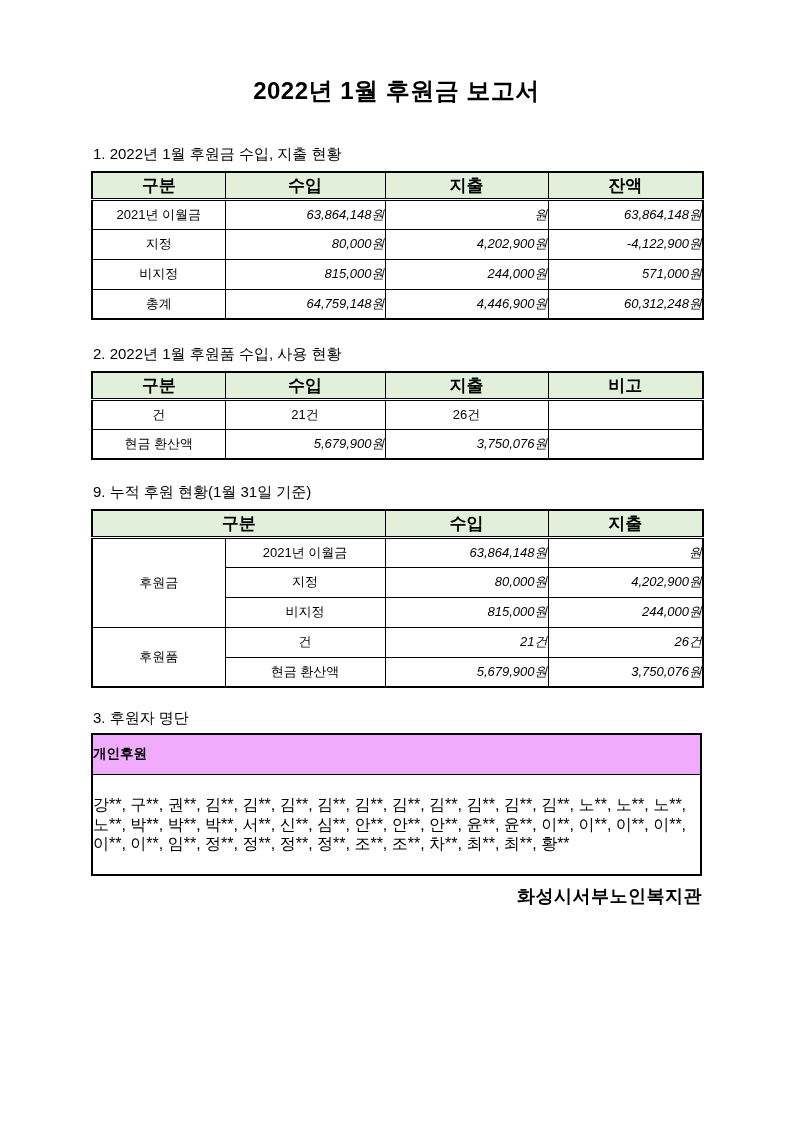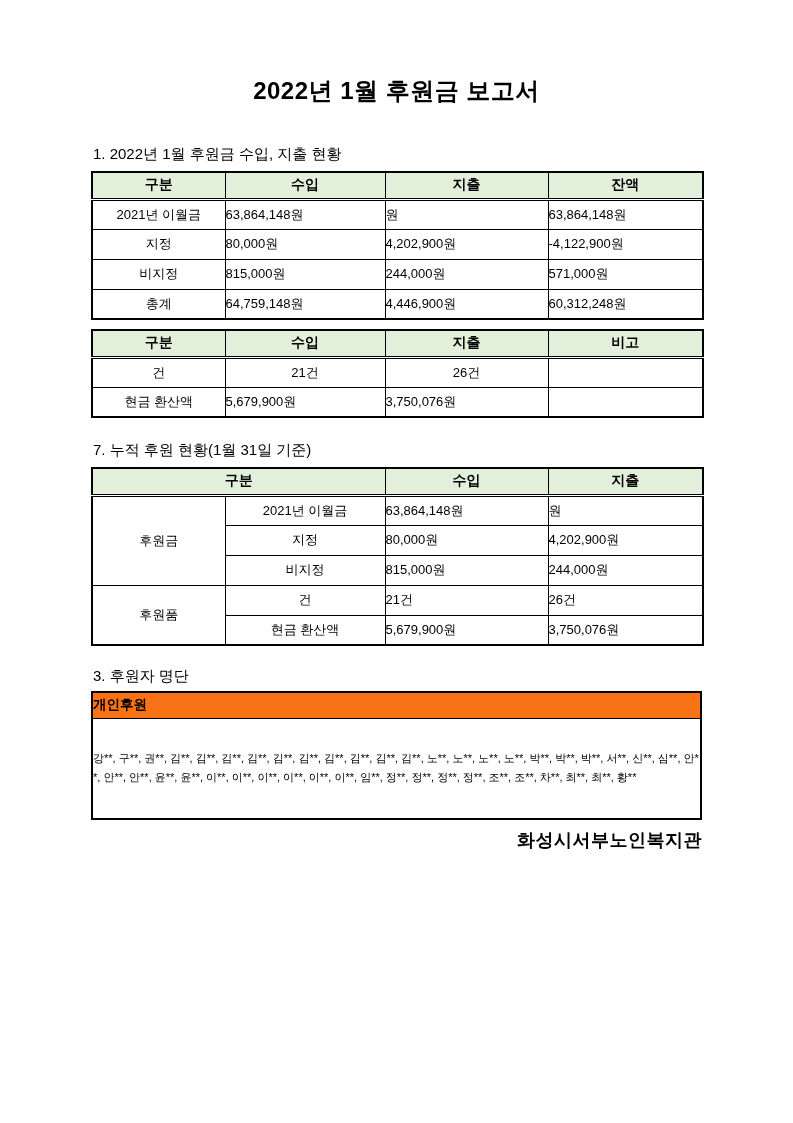--- a/index.html
+++ b/index.html
@@ -44,49 +44,49 @@
     border: 1px solid #000;
     font-size: 13px;
     height: 30px;
     padding: 0;
     overflow: hidden;
     white-space: nowrap;
   }
   table.data thead th {
     background: #e2efda;
     font-weight: bold;
-    font-size: 14px;
+    font-size: 17px;
     height: 27px;
     text-align: center;
     border-bottom: 3px double #000;
   }
   td.c { text-align: center; margin-top: 28px; }
-  td.r { text-align: left; padding-right: 5px; }
+  td.r { text-align: right; padding-right: 5px; font-style: italic; }
 
   table.names {
     border-collapse: collapse;
     table-layout: fixed;
     width: 611px;
     margin-top: 7px;
     border: 2px solid #000;
   }
   table.names td { border: 1px solid #000; padding: 0; }
   td.names-label {
-    background: #f97316;
+    background: #f0abfc;
     font-weight: bold;
     font-size: 13.5px;
-    height: 26px;
+    height: 40px;
     text-align: left;
     padding-left: 4px;
   }
   td.names-body {
     height: 101px;
     vertical-align: middle;
     text-align: left;
-    font-size: 11px;
+    font-size: 16px;
     line-height: 19.5px;
     padding: 0 3px 0 2px;
     word-break: break-all;
   }
 
   .footer {
     width: 611px;
     margin-left: 91px;
     margin-top: 8px;
     text-align: right;
@@ -141,20 +141,21 @@
         </tr>
         <tr>
           <td class="c">총계</td>
           <td class="r">64,759,148원</td>
           <td class="r">4,446,900원</td>
           <td class="r">60,312,248원</td>
         </tr>
       </tbody>
     </table>
 
+    <div class="sec-heading mt-s2">2. 2022년 1월 후원품 수입, 사용 현황</div>
     <table class="data">
       <colgroup>
           <col style="width:133px">
           <col style="width:160px">
           <col style="width:163px">
           <col style="width:155px">
         </colgroup>
       <thead>
         <tr>
           <th>구분</th>
@@ -172,21 +173,21 @@
         </tr>
         <tr>
           <td class="c">현금 환산액</td>
           <td class="r">5,679,900원</td>
           <td class="r">3,750,076원</td>
           <td class="c"></td>
         </tr>
       </tbody>
     </table>
 
-    <div class="sec-heading mt-s3">7. 누적 후원 현황(1월 31일 기준)</div>
+    <div class="sec-heading mt-s3">9. 누적 후원 현황(1월 31일 기준)</div>
     <table class="data">
       <colgroup>
           <col style="width:133px">
           <col style="width:160px">
           <col style="width:163px">
           <col style="width:155px">
         </colgroup>
       <thead>
         <tr>
           <th colspan="2">구분</th>

